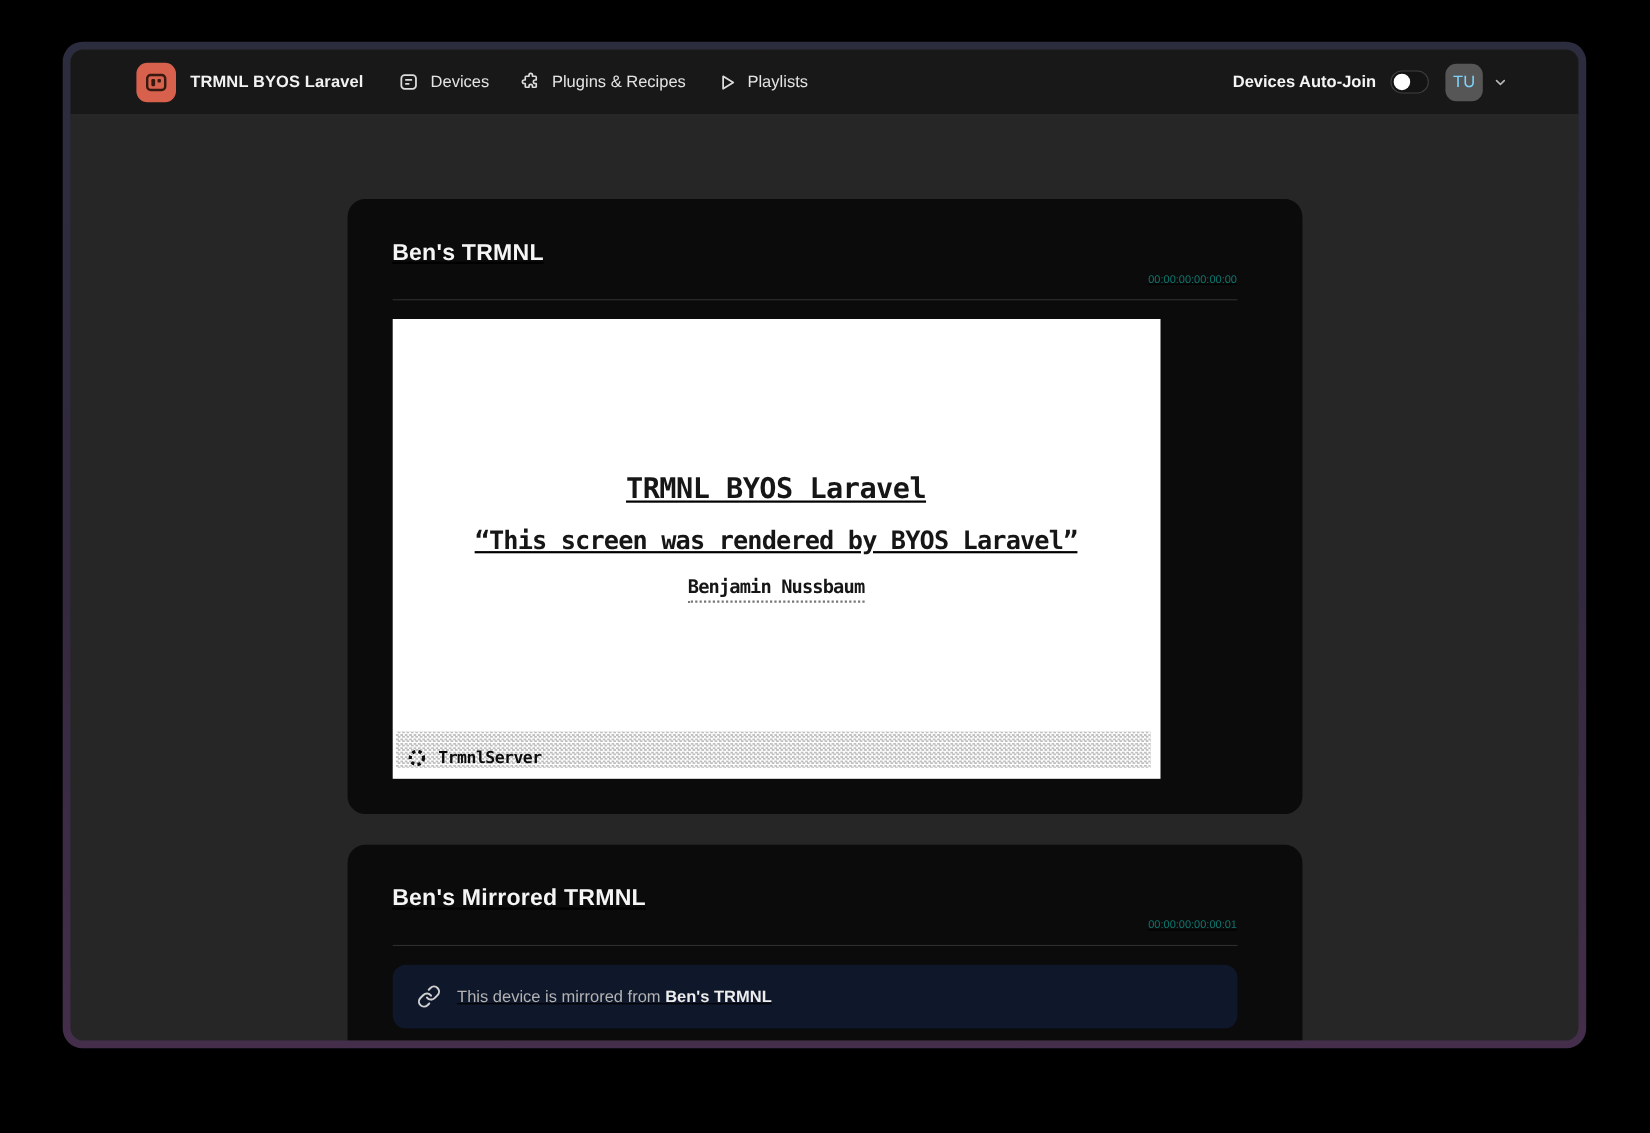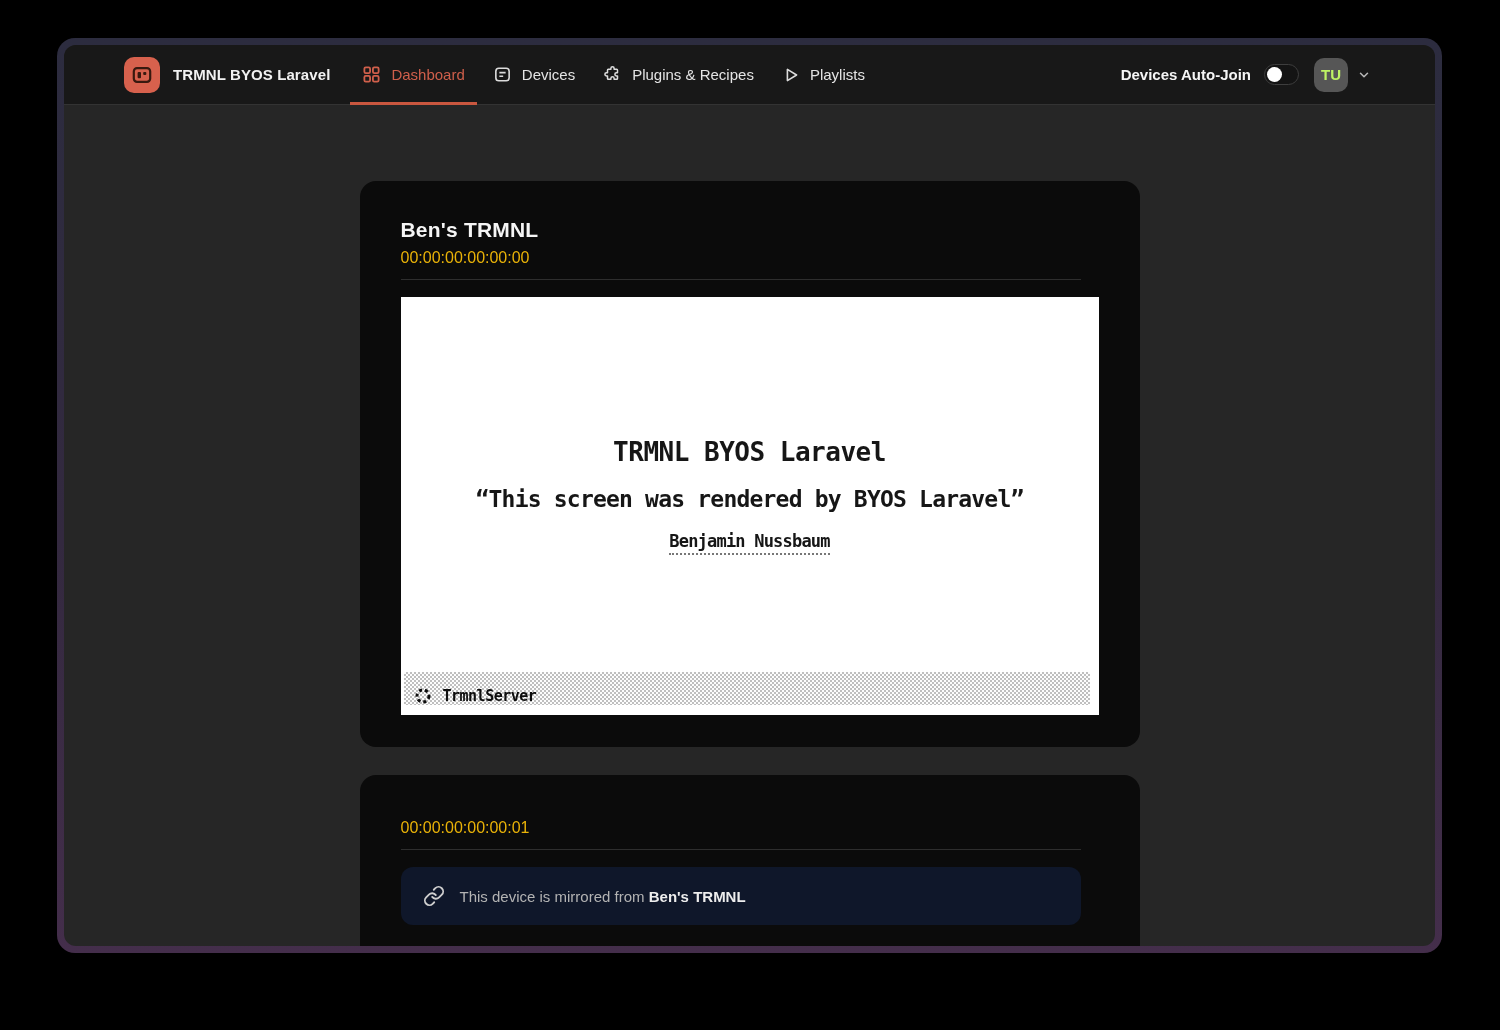--- a/index.html
+++ b/index.html
@@ -48,37 +48,38 @@
   .toggle {
     width: 35px; height: 21px; border-radius: 11px; background: #141414;
     border: 1px solid #3e3e3e; position: relative; margin-right: 15px; cursor: pointer;
   }
   .toggle-knob {
     position: absolute; left: 2px; top: 2px; width: 15px; height: 15px;
     border-radius: 50%; background: #fff;
   }
   .avatar {
     width: 34px; height: 34px; border-radius: 10px; background: #565656;
-    color: #bef264; font-size: 15px; font-weight: bold;
+    color: #7dd3fc; font-size: 15px; font-weight: normal;
     display: flex; align-items: center; justify-content: center; margin-right: 9px; cursor: pointer;
   }
   .chevron { color: #b5b5b5; display: flex; align-items: center; cursor: pointer; }
 
   
   .main { flex: 1 1 auto; display: flex; flex-direction: column; align-items: center; overflow: hidden; }
 
   .device-card {
-    width: 780px; background: #0b0b0b; border-radius: 16px;
+    width: 868px; background: #0b0b0b; border-radius: 16px;
     padding: 37px 59px 32px 41px;
+    text-decoration: underline;
   }
   .card-1 { margin-top: 76px; }
   .card-2 { margin-top: 28px; padding-bottom: 60px; }
 
   .device-name { color: #f5f5f5; font-size: 21px; font-weight: 600; letter-spacing: .2px; }
-  .device-mac { color: #eab308; font-size: 16px; margin-top: 7px; }
+  .device-mac { color: #0f766e; font-size: 10px; margin-top: 7px; text-align: right; }
   .card-divider { border: none; border-top: 1px solid #2e2e2e; margin: 12px 0 17px 0; }
 
   
   .screen {
     width: 698px; height: 418px; background: #ffffff; position: relative;
     font-family: "DejaVu Sans Mono", monospace; color: #161616;
   }
   .screen-content { padding-top: 140px; text-align: center; }
   .screen-title { font-size: 26px; font-weight: bold; letter-spacing: -0.5px; }
   .screen-quote { font-size: 23px; font-weight: bold; margin-top: 19px; letter-spacing: -0.8px; }
@@ -117,31 +118,20 @@
           <svg width="24" height="24" viewBox="0 0 24 24" fill="none">
             <rect x="3.8" y="5.2" width="16.4" height="13.6" rx="3.2" stroke="#38190f" stroke-width="2.2"></rect>
             <rect x="7.6" y="8.9" width="3.4" height="6.4" rx="1" fill="#38190f"></rect>
             <rect x="13.2" y="8.9" width="3.1" height="3.1" rx="0.9" fill="#38190f"></rect>
           </svg>
         </div>
         <div class="brand-title">TRMNL BYOS Laravel</div>
       </div>
 
       <div class="nav-items">
-        <div class="nav-item active">
-          <span class="nav-icon">
-            <svg width="19" height="19" viewBox="0 0 20 20" fill="none" stroke="currentColor" stroke-width="1.9">
-              <rect x="2.5" y="2.5" width="6" height="6" rx="1.4"></rect>
-              <rect x="11.5" y="2.5" width="6" height="6" rx="1.4"></rect>
-              <rect x="2.5" y="11.5" width="6" height="6" rx="1.4"></rect>
-              <rect x="11.5" y="11.5" width="6" height="6" rx="1.4"></rect>
-            </svg>
-          </span>
-          <span>Dashboard</span>
-        </div>
 
         <div class="nav-item">
           <span class="nav-icon">
             <svg width="19" height="19" viewBox="0 0 20 20" fill="none" stroke="currentColor" stroke-width="1.7">
               <rect x="3" y="3.4" width="14" height="13.2" rx="3.2"></rect>
               <line x1="6.7" y1="8" x2="13.3" y2="8"></line>
               <line x1="6.7" y1="11.8" x2="10.7" y2="11.8"></line>
             </svg>
           </span>
           <span>Devices</span>
@@ -198,20 +188,21 @@
               <svg width="18" height="18" viewBox="0 0 18 18" fill="none">
                 <circle cx="9" cy="9" r="6" stroke="currentColor" stroke-width="3" stroke-dasharray="3 2.9"></circle>
               </svg>
             </span>
             <span class="statusbar-label">TrmnlServer</span>
           </div>
         </div>
       </div>
 
       <div class="device-card card-2">
+        <div class="device-name">Ben's Mirrored TRMNL</div>
         <div class="device-mac">00:00:00:00:00:01</div>
         <hr class="card-divider">
 
         <div class="mirror-box">
           <span class="link-icon">
             <svg width="22" height="22" viewBox="0 0 24 24" fill="none" stroke="currentColor" stroke-width="2" stroke-linecap="round" stroke-linejoin="round">
               <path d="M10 13a5 5 0 0 0 7.54.54l3-3a5 5 0 0 0-7.07-7.07l-1.72 1.71"></path>
               <path d="M14 11a5 5 0 0 0-7.54-.54l-3 3a5 5 0 0 0 7.07 7.07l1.71-1.71"></path>
             </svg>
           </span>

